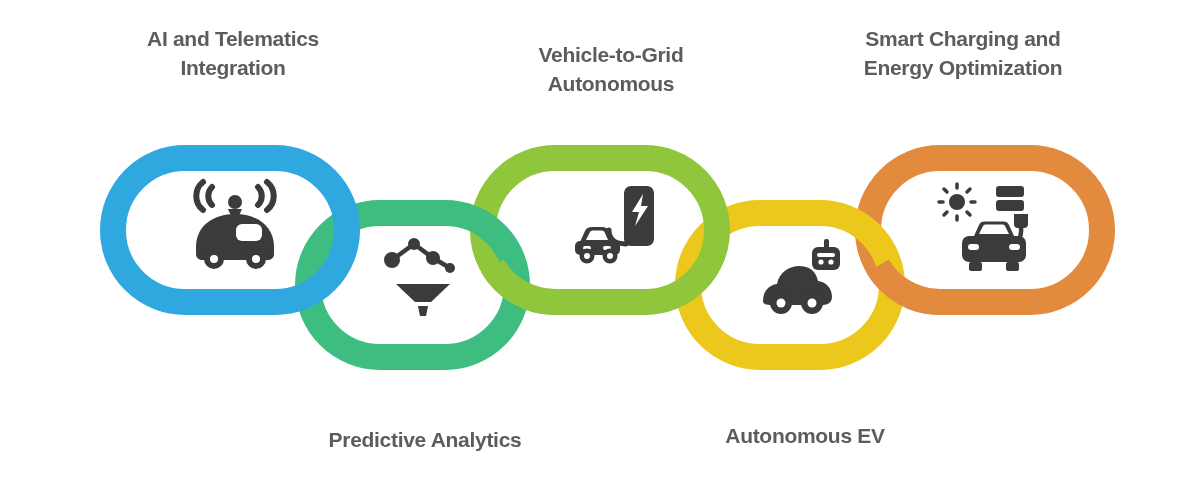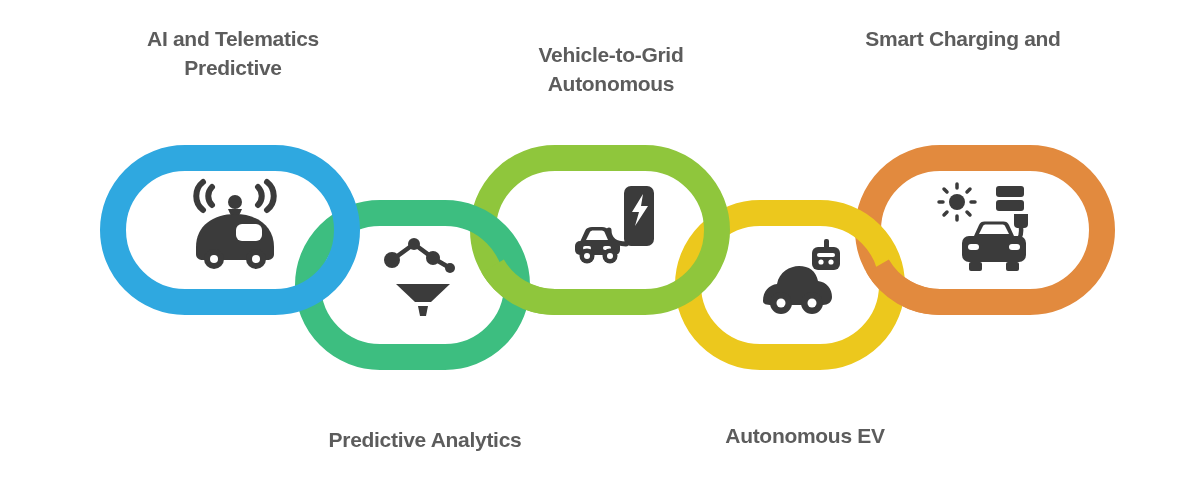--- a/index.html
+++ b/index.html
@@ -115,30 +115,31 @@
       <rect x="962" y="236" width="64" height="26" rx="7"></rect>
       <rect x="968" y="244" width="11" height="6" rx="3" fill="#FFFFFF"></rect>
       <rect x="1009" y="244" width="11" height="6" rx="3" fill="#FFFFFF"></rect>
       <rect x="969" y="262" width="13" height="9" rx="2"></rect>
       <rect x="1006" y="262" width="13" height="9" rx="2"></rect>
     </g>
   </svg>
 
   <div class="label" style="left:93px;top:24px">
     <div>AI and Telematics</div>
-    <div>Predictive</div>
+    <div>Integration</div>
   </div>
 
   <div class="label" style="left:471px;top:40px">
     <div>Vehicle-to-Grid</div>
     <div>Autonomous</div>
   </div>
 
   <div class="label" style="left:823px;top:24px">
     <div>Smart Charging and</div>
+    <div>Energy Optimization</div>
   </div>
 
   <div class="label" style="left:285px;top:425px">
     <div>Predictive Analytics</div>
     <div></div>
   </div>
 
   <div class="label" style="left:665px;top:421px">
     <div>Autonomous EV</div>
   </div>

